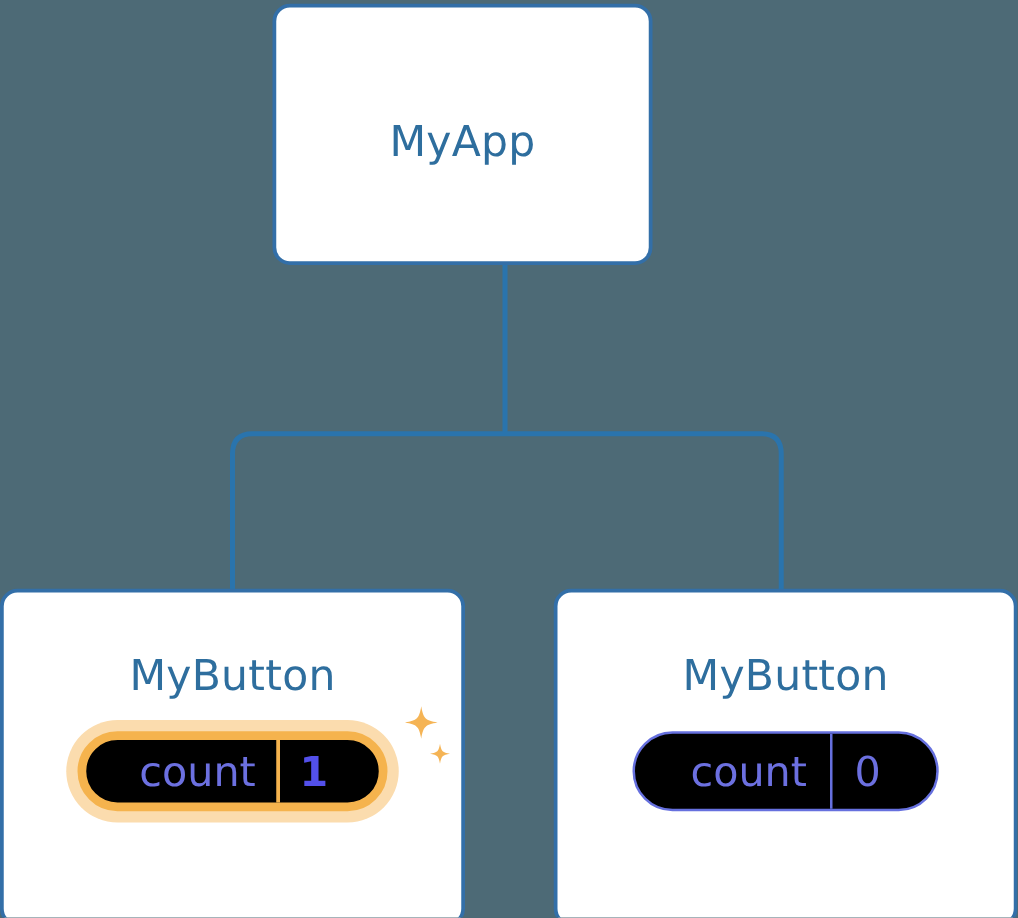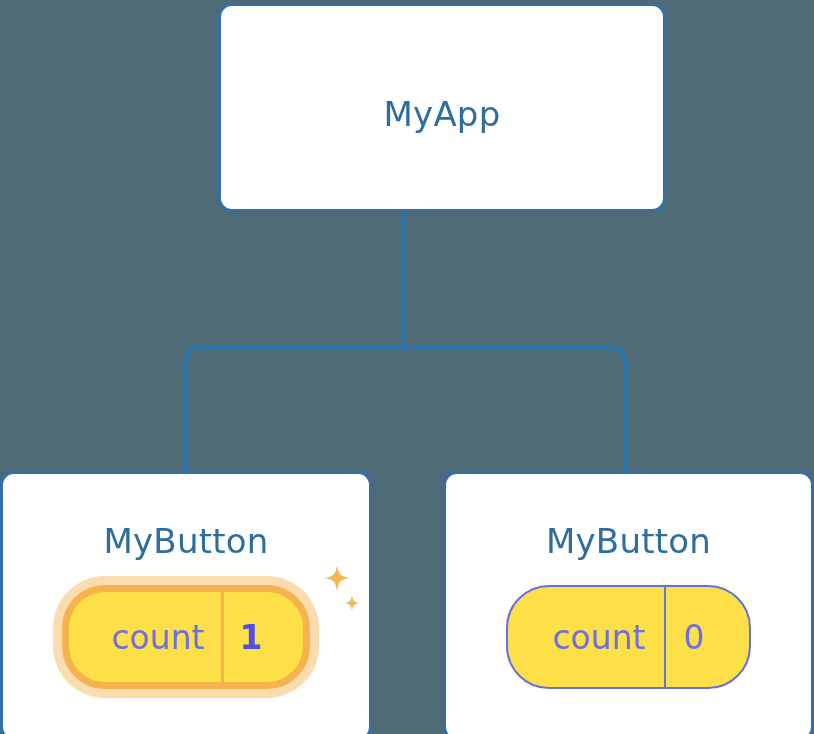--- a/index.html
+++ b/index.html
@@ -46,21 +46,21 @@
     color: #2e6e9e;
     font-size: 34px;
     font-weight: 400;
     letter-spacing: 0.2px;
     white-space: nowrap;
   }
 
   #card-myapp {
     left: 218px;
     top: 3px;
-    width: 448px;
+    width: 304px;
     height: 209px;
   }
   #card-myapp .card-title {
     margin-top: 88px;
   }
 
   #card-mybutton-left {
     left: 0px;
     top: 471px;
     width: 372px;
@@ -82,24 +82,24 @@
     position: relative;
     display: flex;
     justify-content: center;
     margin-top: 24px;
   }
 
   .pill {
     position: relative;
     display: flex;
     align-items: stretch;
-    height: 104px;
+    height: 64px;
     border-radius: 43px;
     box-sizing: border-box;
-    background: #fde047;
+    background: #000000;
   }
 
   
   .pill.plain {
     border: 2px solid #6670de;
   }
   .pill.plain .pill-key {
     padding: 0 18px 0 44px;
   }
   .pill.plain .pill-val {

